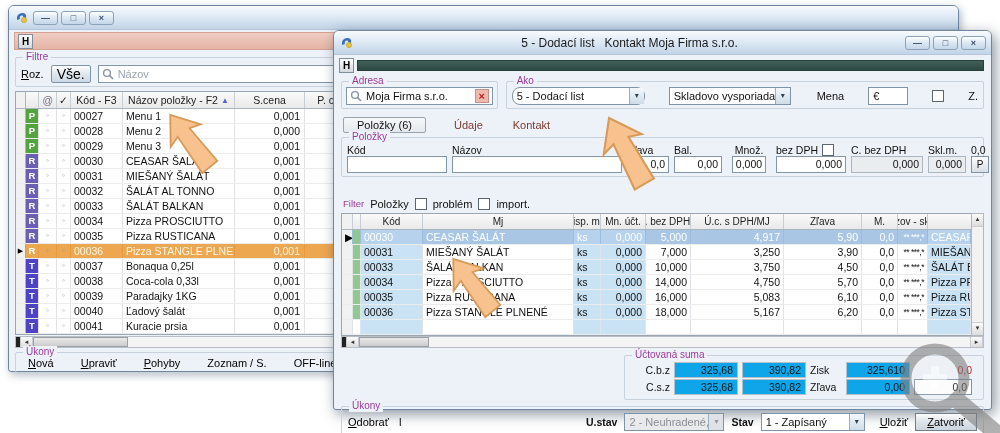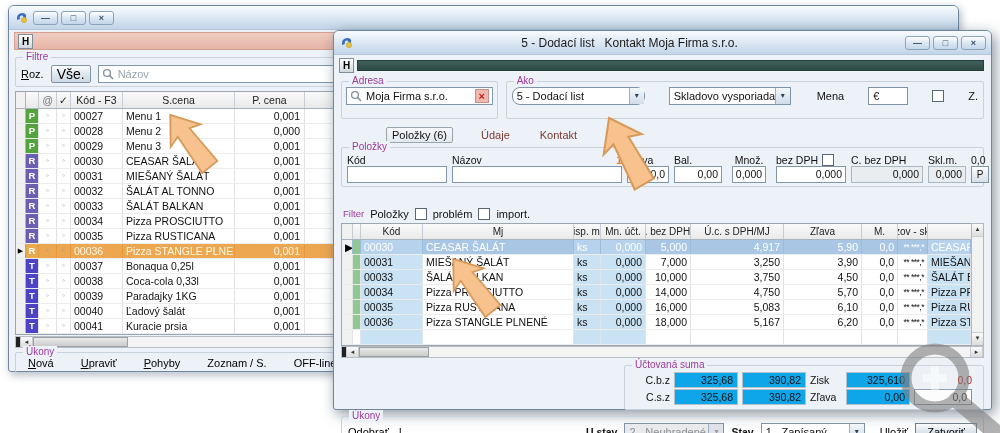--- a/index.html
+++ b/index.html
@@ -67,27 +67,27 @@
   .sbtn { width: 13px; flex: none; background: linear-gradient(#fbfbfb, #dcdcdc); border-left: 1px solid #c4cad0; border-right: 1px solid #c4cad0; font-size: 7px; line-height: 10px; text-align: center; color: #333; cursor: pointer; }
   .thumb { width: 95px; flex: none; background: linear-gradient(#e9e9e9, #cccccc); border: 1px solid #9aa0a6; cursor: pointer; }
   .htrack { flex: 1; }
   .grp.ukony-l { margin-top: 4px; padding: 4px 6px 3px; }
   .actions-row { display: flex; gap: 27px; font-size: 11px; padding-left: 6px; }
   
   .rw-toolbar { display: flex; align-items: center; gap: 3px; margin: 2px 7px 0 5px; height: 16px; }
   .tealbar { flex: 1; height: 11px; background: linear-gradient(#42605a, #2c4942); border: 1px solid #24403a; }
   .form-row { display: flex; gap: 8px; margin: 8px 7px 0; }
   .grp.adresa { width: 160px; padding: 5px 4px 3px; }
-  .grp.ako { flex: 1; display: flex; gap: 24px; padding: 5px 5px 13px; align-items: center; }
+  .grp.ako { flex: 1; display: flex; gap: 24px; padding: 5px 5px 3px; align-items: center; }
   .ako-sel1 { width: 133px; border-radius: 8px; } .ako-sel2 { width: 122px; }
   .mena-label { margin-left: 2px; }
   .mena-input { width: 40px; height: 18px; border: 1px solid #7f93a6; background: #fff; padding: 2px 4px; }
   .tabs { display: flex; gap: 26px; margin: 7px 9px 0; align-items: center; height: 17px; }
   .tab { font-size: 11px; color: #7c3a2e; cursor: pointer; padding: 1px 2px; }
-  .tab.active { color: #111; border: 1px solid #98a4ae; background: linear-gradient(#f6f8fa, #e3e9ee); border-radius: 2px; padding: 1px 5px; margin-left: 43px; }
+  .tab.active { color: #111; border: 1px solid #98a4ae; background: linear-gradient(#f6f8fa, #e3e9ee); border-radius: 2px; padding: 1px 13px; }
   .grp.polozky { margin: 4px 7px 0; padding: 6px 5px 3px; }
   .pfields { display: flex; gap: 5px; }
   .pf { display: flex; flex-direction: column; flex: none; }
   .pf .plabel { display: flex; align-items: center; gap: 4px; height: 12px; font-size: 10.5px; white-space: nowrap; overflow: visible; }
   .pf .suffix { margin-left: auto; color: #e87e1e; font-weight: bold; }
   .pinput { height: 17px; border: 1px solid #8296aa; background: #fff; font-size: 10.5px; text-align: right; padding: 1px 3px; line-height: 13px; }
   .pinput.disabled { background: #e9edf0; border-color: #aab6c0; }
   .pbtn { height: 17px; border: 1px solid #7e93a8; background: linear-gradient(#fdfdfd, #d8dfe5); font-size: 10px; text-align: center; line-height: 15px; cursor: pointer; }
   .filter-row { display: flex; align-items: center; gap: 6px; margin: 19px 9px 0; height: 15px; font-size: 11px; }
   .filter-label { color: #9c3a9a; font-size: 9.5px; }
@@ -168,20 +168,21 @@
         </div>
       </div>
     </div>
     <div class="ltable">
       <div class="lhead" id="lhead">
           <div class="c gut"></div>
           <div class="c"></div>
           <div class="c at">@</div>
           <div class="c">✓</div>
           <div class="c">Kód - F3</div>
+          <div class="c">Názov položky - F2<span class="sort">▲</span></div>
           <div class="c">S.cena</div>
           <div class="c">P. cena</div>
           <div class="c"></div>
         </div>
       <div id="lrows">
           <div class="lrow">
             <div class="c gut"></div>
             <div class="c badge p">P</div>
             <div class="c dot">◦</div>
             <div class="c dot">◦</div>

